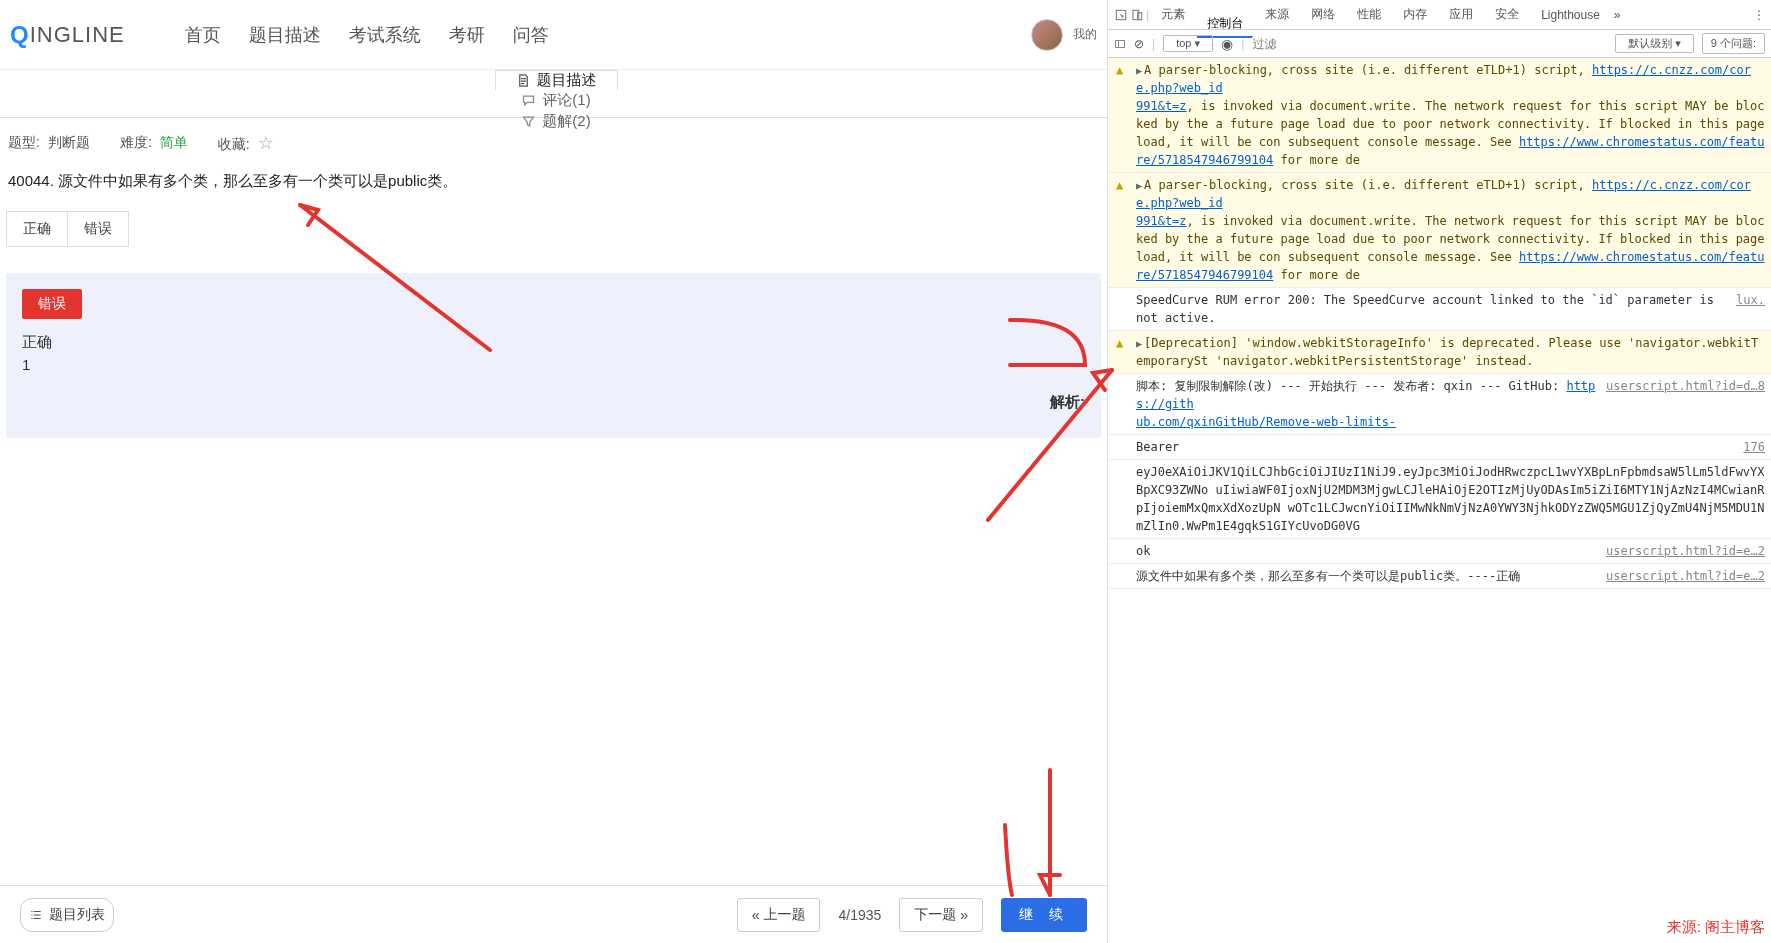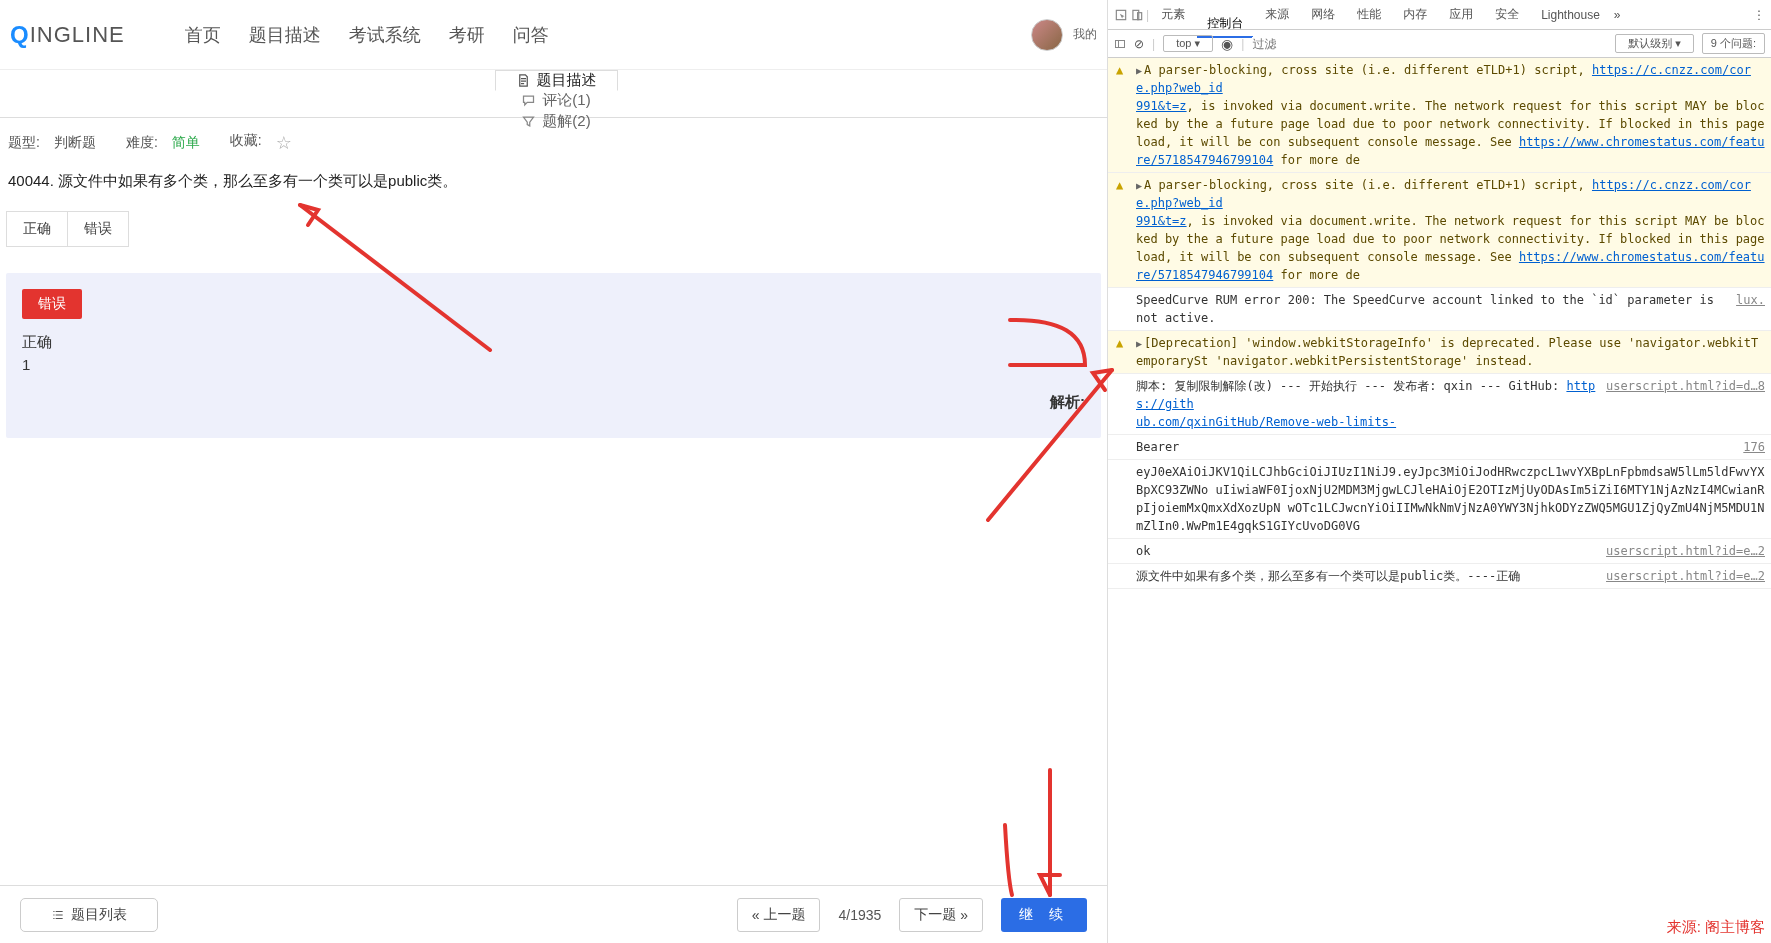--- a/index.html
+++ b/index.html
@@ -19,41 +19,41 @@
 .my-label { margin-left: 10px; font-size: 12px; color: #666; }
 
 
 .tabs { display: flex; align-items: center; border-bottom: 1px solid #ddd; height: 48px; padding-left: 5px; flex-direction: column; }
 .tab { display: flex; align-items: center; padding: 0 20px; height: 100%; font-size: 15px; color: #666; border: 1px solid transparent; cursor: pointer; gap: 6px; }
 .tab.active { border: 1px solid #ddd; border-bottom: 1px solid #fff; margin-bottom: -1px; background: #fff; color: #222; }
 .tab svg { width: 15px; height: 15px; }
 
 
 .meta { display: flex; align-items: center; padding: 14px 8px; font-size: 14px; color: #555; gap: 30px; }
-.meta .pair { display: flex; gap: 14px; align-items: flex-start; }
+.meta .pair { display: flex; gap: 8px; align-items: flex-end; }
 .easy { color: #2ba84a; }
 .star { font-size: 18px; color: #aaa; cursor: pointer; }
 
 
 .question-text { padding: 4px 8px 18px; font-size: 15px; color: #222; }
 .choices { display: flex; padding: 2px 6px 20px; gap: 0; }
 .choice { padding: 8px 16px; border: 1px solid #ddd; font-size: 14px; color: #444; cursor: pointer; }
 .choice:first-child { border-right: none; }
 
 
 .answer-panel { margin: 6px; background: #eef0fb; padding: 16px; border-radius: 2px; }
 .badge { display: inline-block; background: #e3342f; color: #fff; padding: 6px 16px; font-size: 14px; border-radius: 2px; margin-bottom: 14px; }
 .ans-label { font-size: 15px; font-weight: 600; margin-bottom: 8px; }
 .ans-val { font-size: 15px; margin-bottom: 4px; }
 .ans-num { font-size: 15px; margin-bottom: 20px; }
 .explain-label { font-size: 15px; font-weight: 600; margin-bottom: 10px; text-align: right; }
 
 
 .footer { position: absolute; bottom: 0; left: 0; right: 0; height: 58px; border-top: 1px solid #ddd; display: flex; align-items: center; padding: 0 20px; }
-.list-btn { display: flex; align-items: center; gap: 6px; border: 1px solid #ccc; border-radius: 5px; padding: 7px 30px; font-size: 14px; color: #444; cursor: pointer; }
+.list-btn { display: flex; align-items: center; gap: 6px; border: 1px solid #ccc; border-radius: 12px; padding: 7px 8px; font-size: 14px; color: #444; cursor: pointer; }
 .footer-spacer { flex: 1; }
 .pager { display: flex; align-items: center; gap: 18px; }
 .pager-btn { border: 1px solid #ccc; border-radius: 3px; padding: 7px 14px; font-size: 14px; color: #444; cursor: pointer; display: flex; align-items: center; gap: 4px; }
 .page-num { font-size: 14px; color: #555; }
 .continue-btn { background: #2b6de5; color: #fff; border-radius: 3px; padding: 8px 18px; font-size: 14px; cursor: pointer; letter-spacing: 6px; }
 
 
 .dt-top { display: flex; align-items: center; height: 30px; border-bottom: 1px solid #ccc; font-size: 12px; gap: 2px; padding: 0 6px; color: #555; }
 .dt-top .tab-item { padding: 4px 10px; cursor: pointer; }
 .dt-top .tab-item.active { border-bottom: 2px solid #2b6de5; color: #000; margin-top: 19px; }

